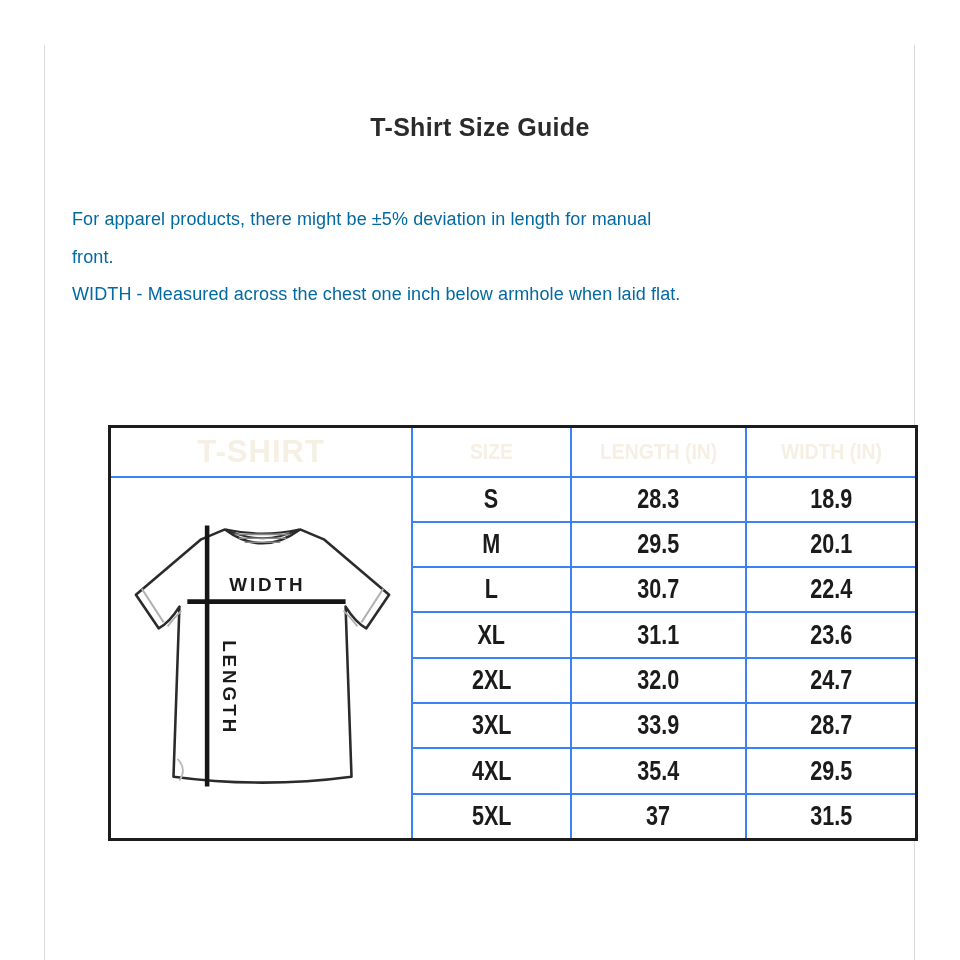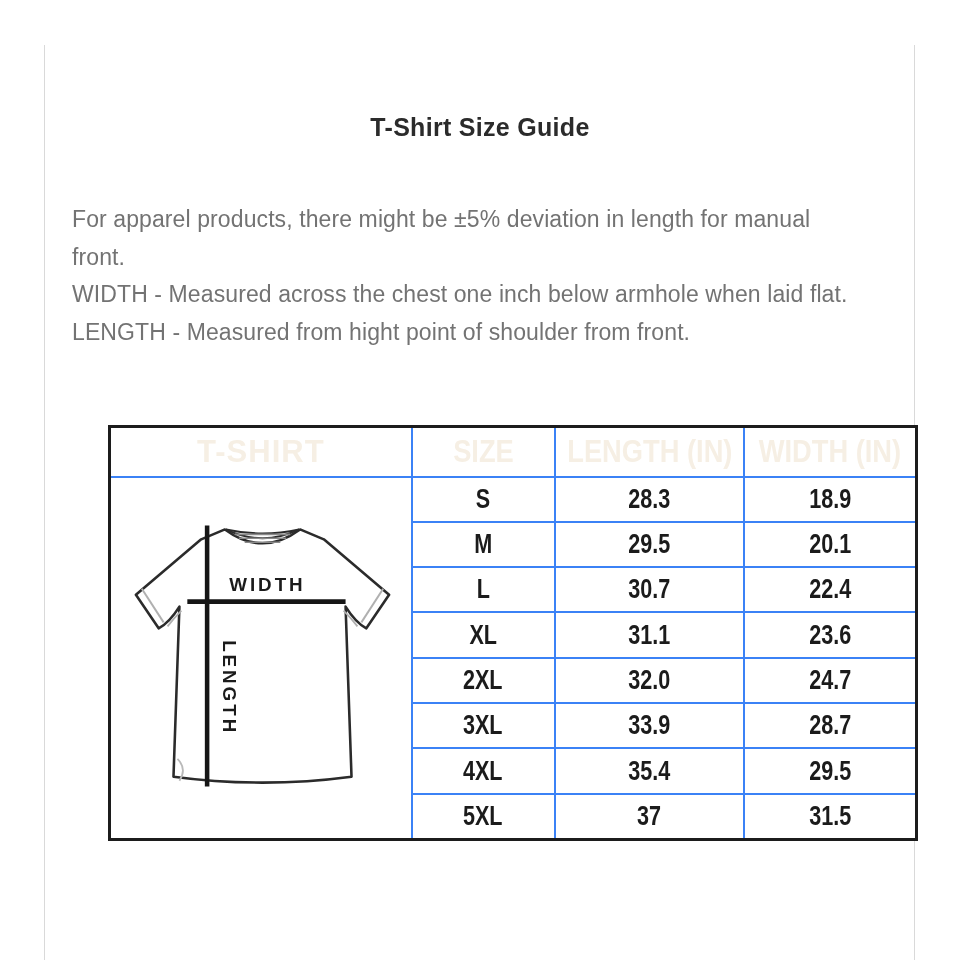--- a/index.html
+++ b/index.html
@@ -14,36 +14,36 @@
   .edge.right { right:3px; }
 
   .title {
     position:absolute; top:113px; left:0; width:100%;
     text-align:center; font-size:25px; font-weight:bold; color:#2b2b2b;
     letter-spacing:0.3px;
   }
 
   .desc {
     position:absolute; top:201px; left:30px; right:28px;
-    font-size:23px; line-height:37.5px; color:#737373;
+    font-size:18px; line-height:37.5px; color:#0369a1;
     font-weight:400; letter-spacing:0.1px;
   }
 
   table.chart {
     position:absolute; top:425px; left:66px;
     border-collapse:collapse; table-layout:fixed;
     border:3px solid #1c1c1c;
   }
   table.chart td {
     border:2px solid #3b82f6; padding:0; text-align:center; vertical-align:middle;
     background:#ffffff; overflow:hidden;
   }
   td.hdr-cell {
     background:#9b1e26; color:#f6efe4; font-weight:bold;
-    height:50px; font-size:31px;
+    height:50px; font-size:22px;
   }
   td.hdr-product { font-size:31px; letter-spacing:1px; }
   .hdr-in { display:inline-block; transform:scaleX(0.88); white-space:nowrap; }
   tr.data-row { height:45px; }
   td.val { font-size:27px; font-weight:bold; color:#1b1b1b; }
   .cond { display:inline-block; transform:scaleX(0.8); white-space:nowrap; }
   td.illus-cell { vertical-align:middle; }
   .illus-wrap { width:100%; height:100%; display:flex; align-items:center; justify-content:flex-end; }
 </style>
 </head>
@@ -52,21 +52,20 @@
 <div class="page">
   <div class="edge left"></div>
   <div class="edge right"></div>
 
   <h1 class="title">T-Shirt Size Guide</h1>
 
   <div class="desc">
     <div>For apparel products, there might be ±5% deviation in length for manual</div>
     <div>front.</div>
     <div>WIDTH - Measured across the chest one inch below armhole when laid flat.</div>
-    <div>LENGTH - Measured from hight point of shoulder from front.</div>
   </div>
 
   <table class="chart">
     <colgroup>
       <col style="width:303px">
         <col style="width:168px">
         <col style="width:179px">
         <col style="width:175px">
     </colgroup>
     <tbody>

